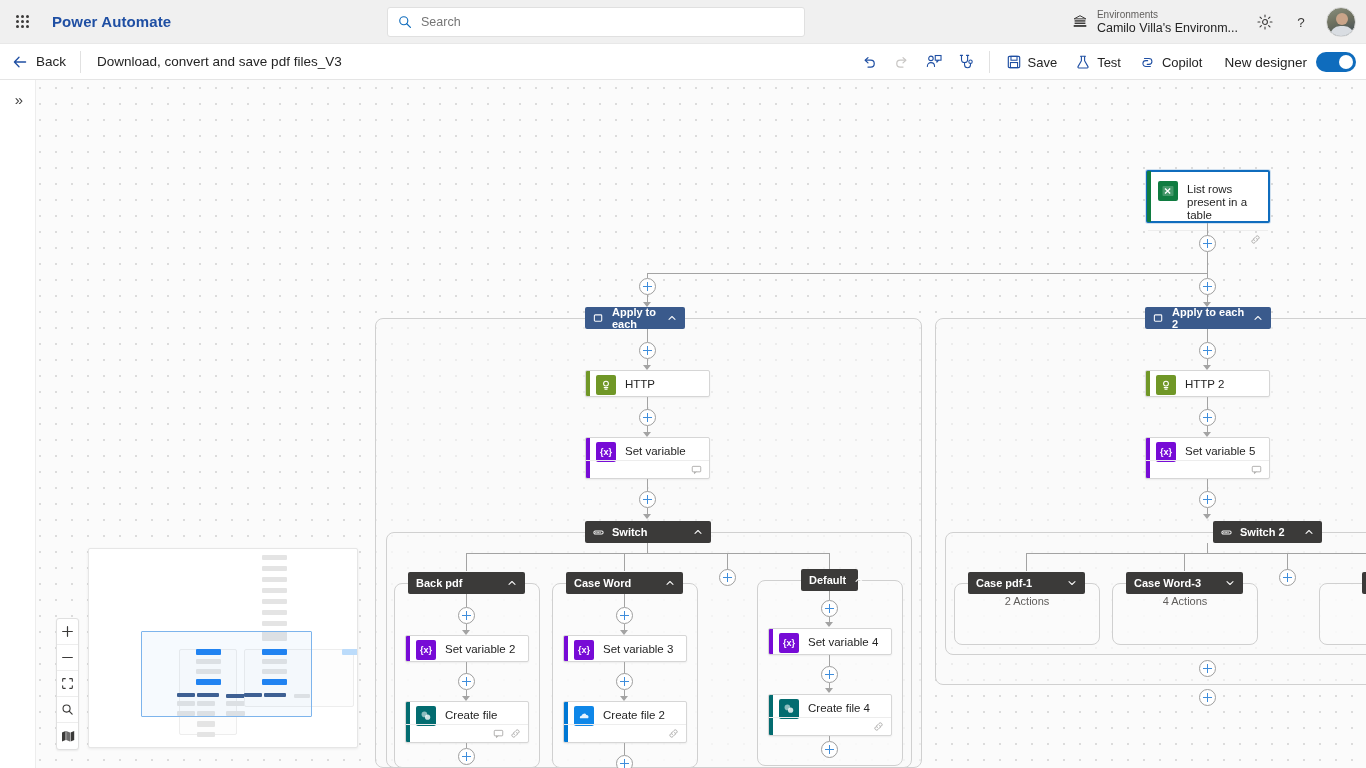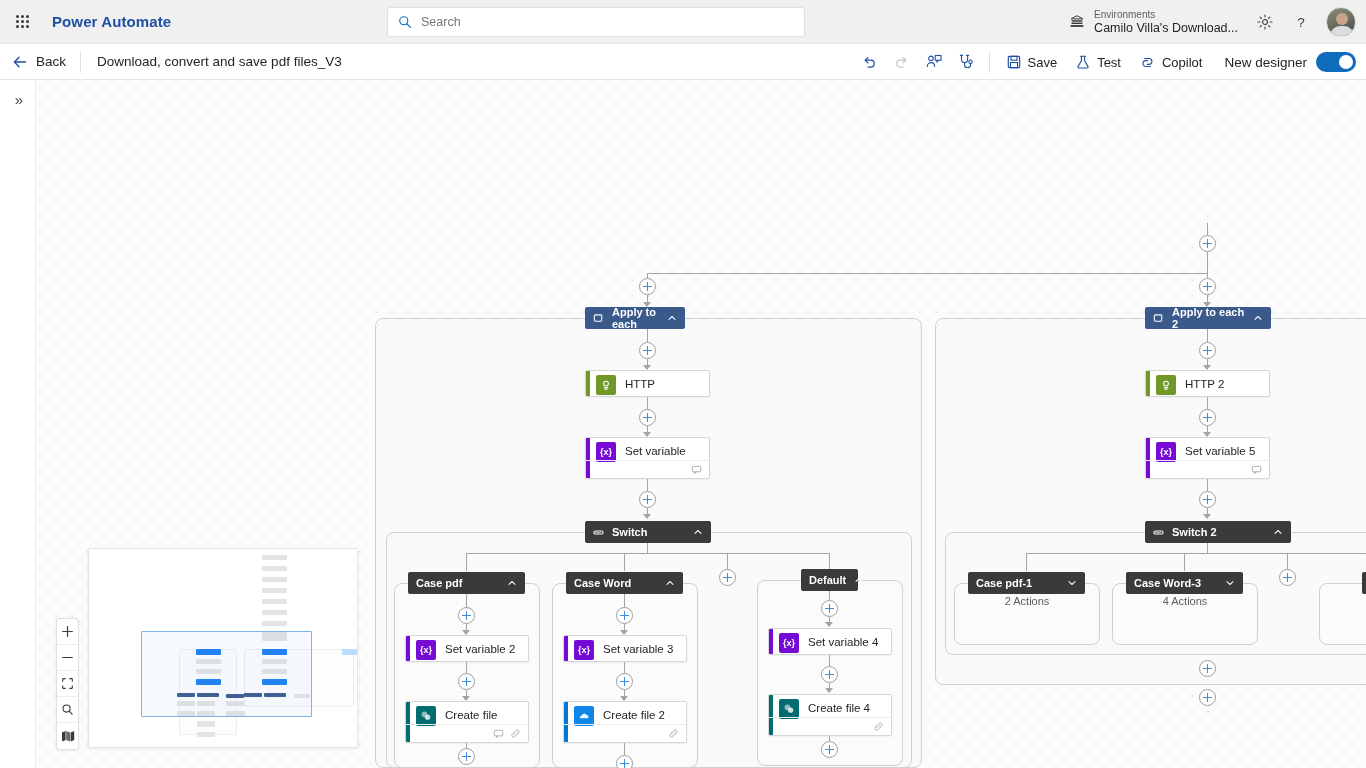--- a/index.html
+++ b/index.html
@@ -244,21 +244,21 @@
   <div class="suite-right">
     <div class="env-block">
       <svg class="env-ico" viewBox="0 0 20 20">
         <path d="M10 3 L16.5 6.5 H3.5 Z" fill="none" stroke="#3b3a39" stroke-width="1.1" stroke-linejoin="round"></path>
         <rect x="4" y="8" width="12" height="1.6" fill="#3b3a39"></rect>
         <rect x="4" y="10.6" width="12" height="1.6" fill="#3b3a39"></rect>
         <rect x="3" y="13.4" width="14" height="2" fill="#3b3a39"></rect>
       </svg>
       <div class="env-text">
         <div class="env-label">Environments</div>
-        <div class="env-name">Camilo Villa's Download...</div>
+        <div class="env-name">Camilo Villa's Environm...</div>
       </div>
     </div>
 
     <div class="icon-btn">
       <svg width="18" height="18" viewBox="0 0 20 20">
         <circle cx="10" cy="10" r="2.7" fill="none" stroke="#3b3a39" stroke-width="1.2"></circle>
         <path d="M10 2.2v2.1M10 15.7v2.1M17.8 10h-2.1M4.3 10H2.2M15.5 4.5l-1.5 1.5M6 14l-1.5 1.5M15.5 15.5 14 14M6 6 4.5 4.5" stroke="#3b3a39" stroke-width="1.2" stroke-linecap="round"></path>
       </svg>
     </div>
 
@@ -342,20 +342,38 @@
     </div>
   </div>
 </div>
 
 <div class="canvas">
 
   <div class="rail">
     <div class="rail-expand">»</div>
   </div>
 
+  <div class="node selected" style="left:1146px; top:90px; width:124px; height:53px;">
+    <div class="node-accent" style="background:#107c41;"></div>
+    <div class="node-main">
+      <div class="node-ico" style="background:#107c41;">
+        <svg width="12" height="12" viewBox="0 0 12 12">
+          <rect x="0.5" y="1" width="11" height="10" rx="1" fill="#fff" opacity=".22"></rect>
+          <path d="M3 3.5 L8.2 8.5 M8.2 3.5 L3 8.5" stroke="#fff" stroke-width="1.3"></path>
+        </svg>
+      </div>
+      <div class="node-title">List rows present in a table</div>
+    </div>
+    <div class="node-footer">
+      <svg class="mini-ico" viewBox="0 0 14 14">
+        <path d="M5.4 8.6a2.3 2.3 0 0 1 0-3.2l2-2a2.3 2.3 0 1 1 3.2 3.2l-1 1" fill="none" stroke="#605e5c" stroke-width="1.1" stroke-linecap="round"></path>
+        <path d="M8.6 5.4a2.3 2.3 0 0 1 0 3.2l-2 2a2.3 2.3 0 1 1-3.2-3.2l1-1" fill="none" stroke="#605e5c" stroke-width="1.1" stroke-linecap="round"></path>
+      </svg>
+    </div>
+  </div>
 
   <div class="vline" style="left:1207px; top:143px; height:20px;"></div>
   <div class="plus" style="left:1199px; top:155px;"></div>
   <div class="vline" style="left:1207px; top:172px; height:21px;"></div>
 
   <div class="hline" style="left:647px; top:193px; width:561px;"></div>
   <div class="vline" style="left:647px; top:193px; height:5px;"></div>
 
   <div class="plus" style="left:639px; top:198px;"></div>
   <div class="vline" style="left:647px; top:215px; height:11px;"></div>
@@ -431,21 +449,21 @@
   <div class="vline" style="left:647px; top:463px; height:10px;"></div>
   <div class="hline" style="left:466px; top:473px; width:363px;"></div>
   <div class="vline" style="left:466px; top:473px; height:18px;"></div>
   <div class="vline" style="left:624px; top:473px; height:18px;"></div>
   <div class="vline" style="left:727px; top:473px; height:18px;"></div>
   <div class="vline" style="left:829px; top:473px; height:18px;"></div>
   <div class="plus" style="left:719px; top:489px;"></div>
 
   <div class="case-box" style="left:394px; top:503px; width:146px; height:185px;"></div>
   <div class="scope-head case-head" style="left:408px; top:492px; width:117px;">
-    <span class="sh-label">Case pdf</span>
+    <span class="sh-label">Back pdf</span>
     <svg class="sh-chev" viewBox="0 0 12 12">
       <path d="M2.4 7.6 6 4.2l3.6 3.4" fill="none" stroke="#fff" stroke-width="1.3" stroke-linecap="round" stroke-linejoin="round"></path>
     </svg>
   </div>
   <div class="vline" style="left:466px; top:514px; height:13px;"></div>
   <div class="plus" style="left:458px; top:527px;"></div>
   <div class="vline" style="left:466px; top:544px; height:9px;"></div>
   <div class="arrow" style="left:462px; top:550px;"></div>
 
   <div class="node" style="left:405px; top:555px; width:124px; height:27px;">
@@ -632,21 +650,21 @@
     </div>
   </div>
 
   <div class="vline" style="left:1207px; top:399px; height:13px;"></div>
   <div class="plus" style="left:1199px; top:411px;"></div>
   <div class="vline" style="left:1207px; top:428px; height:8px;"></div>
   <div class="arrow" style="left:1203px; top:434px;"></div>
 
   <div class="scope-box" style="left:945px; top:452px; width:450px; height:123px;"></div>
 
-  <div class="scope-head switch-head" style="left:1145px; top:441px; width:146px;">
+  <div class="scope-head switch-head" style="left:1213px; top:441px; width:109px;">
     <svg class="sh-ico" viewBox="0 0 12 12">
       <rect x="1" y="4.4" width="10" height="3.2" rx="1.4" fill="none" stroke="#fff" stroke-width="1.1"></rect>
       <path d="M3 5.4v1.2M4.6 5.4v1.2M6.2 5.4v1.2M7.8 5.4v1.2" stroke="#fff" stroke-width="1"></path>
     </svg>
     <span class="sh-label">Switch 2</span>
     <svg class="sh-chev" viewBox="0 0 12 12">
       <path d="M2.4 7.6 6 4.2l3.6 3.4" fill="none" stroke="#fff" stroke-width="1.3" stroke-linecap="round" stroke-linejoin="round"></path>
     </svg>
   </div>
 

